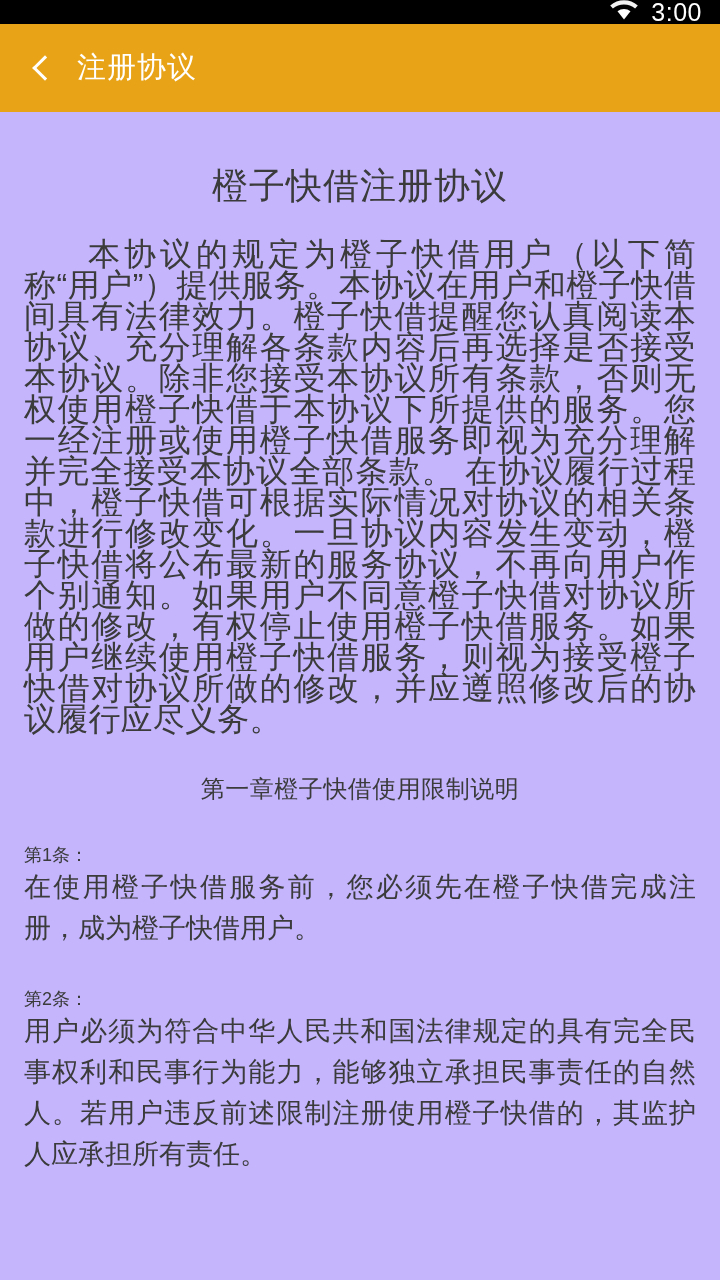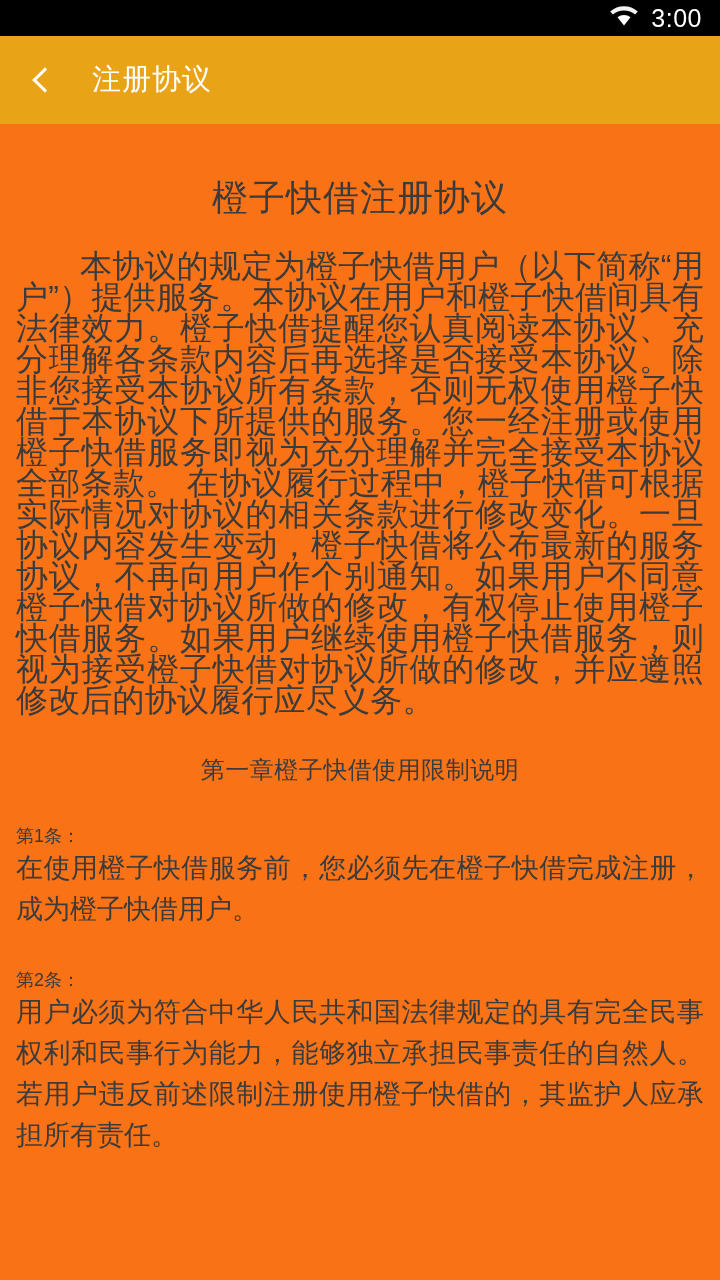--- a/index.html
+++ b/index.html
@@ -13,21 +13,21 @@
   #app {
     width: 720px;
     height: 1280px;
     position: relative;
     display: flex;
     flex-direction: column;
   }
 
   
   .status-bar {
-    height: 36px;
+    height: 24px;
     background: #000000;
     display: flex;
     align-items: center;
     justify-content: flex-end;
     padding: 0 18px;
     flex: none;
   }
   .status-right {
     display: flex;
     align-items: center;
@@ -63,30 +63,30 @@
     width: 18px;
     height: 18px;
     border-left: 3px solid #ffffff;
     border-bottom: 3px solid #ffffff;
     transform: rotate(45deg);
     margin-left: 6px;
   }
   .title-text {
     color: #ffffff;
     font-size: 29px;
-    margin-left: 28px;
+    margin-left: 13px;
     letter-spacing: 1px;
   }
 
   
   .content {
     flex: 1;
     overflow: hidden;
-    padding: 0 16px;
-    background: #f97316;
+    padding: 0 24px;
+    background: #c4b5fd;
   }
   .doc-title {
     text-align: center;
     font-size: 36px;
     color: #3b3b3b;
     margin-top: 50px;
     letter-spacing: 1px;
   }
   .para {
     font-size: 32px;

